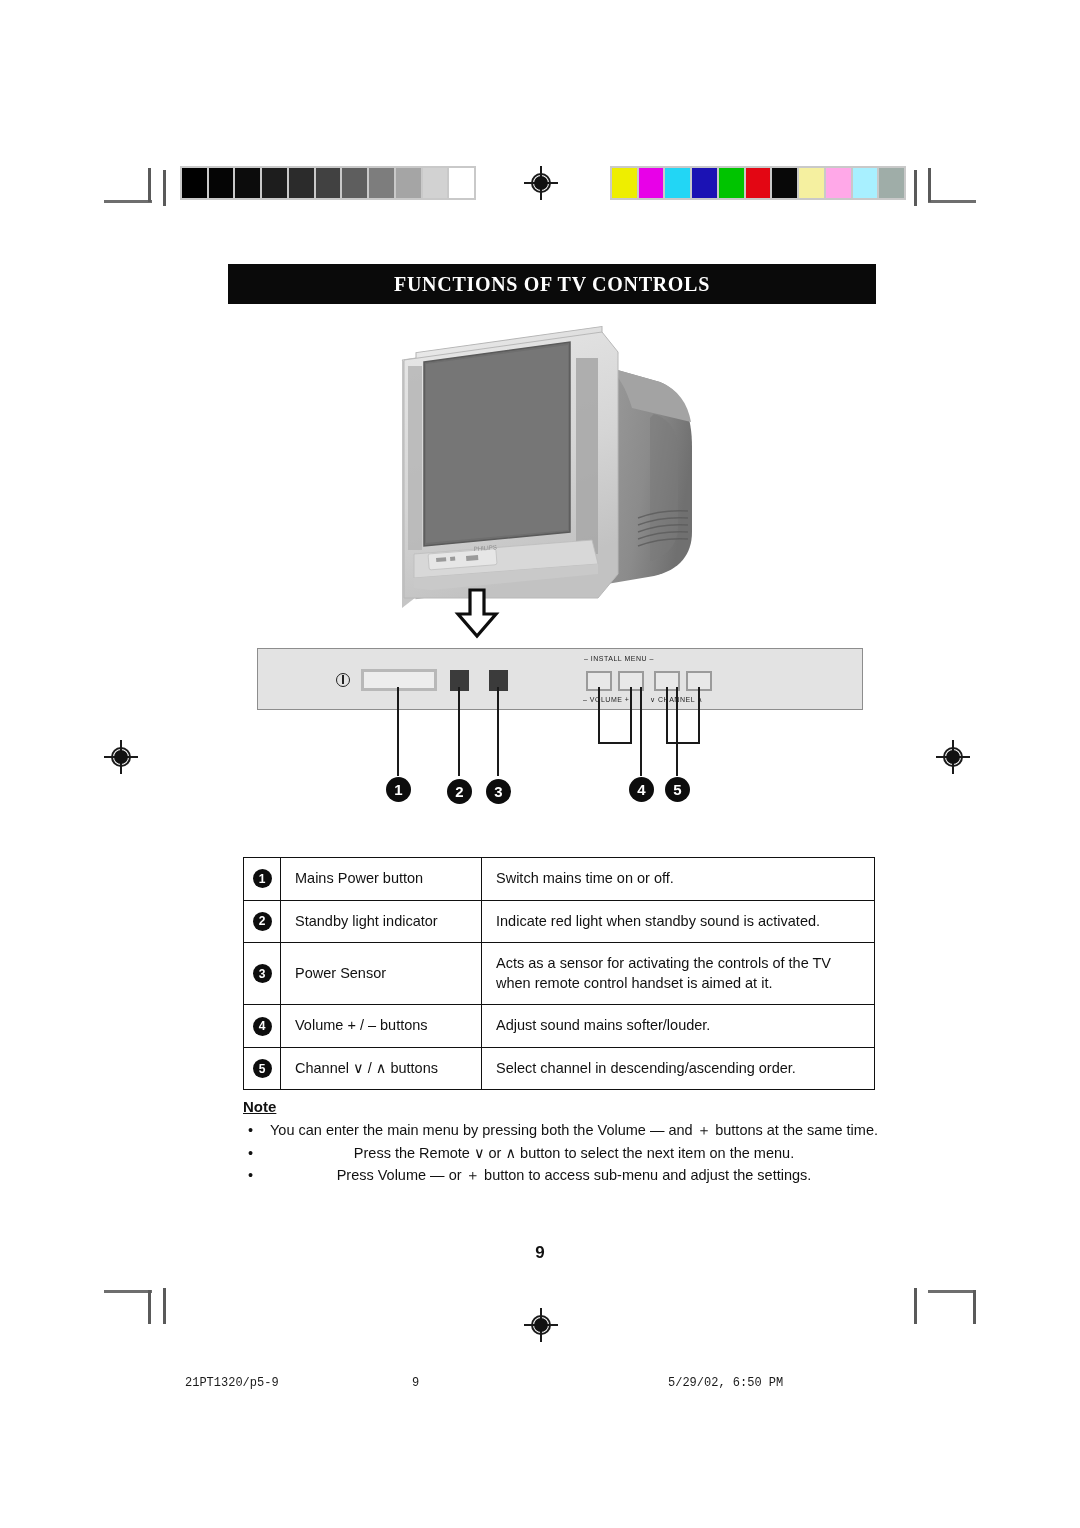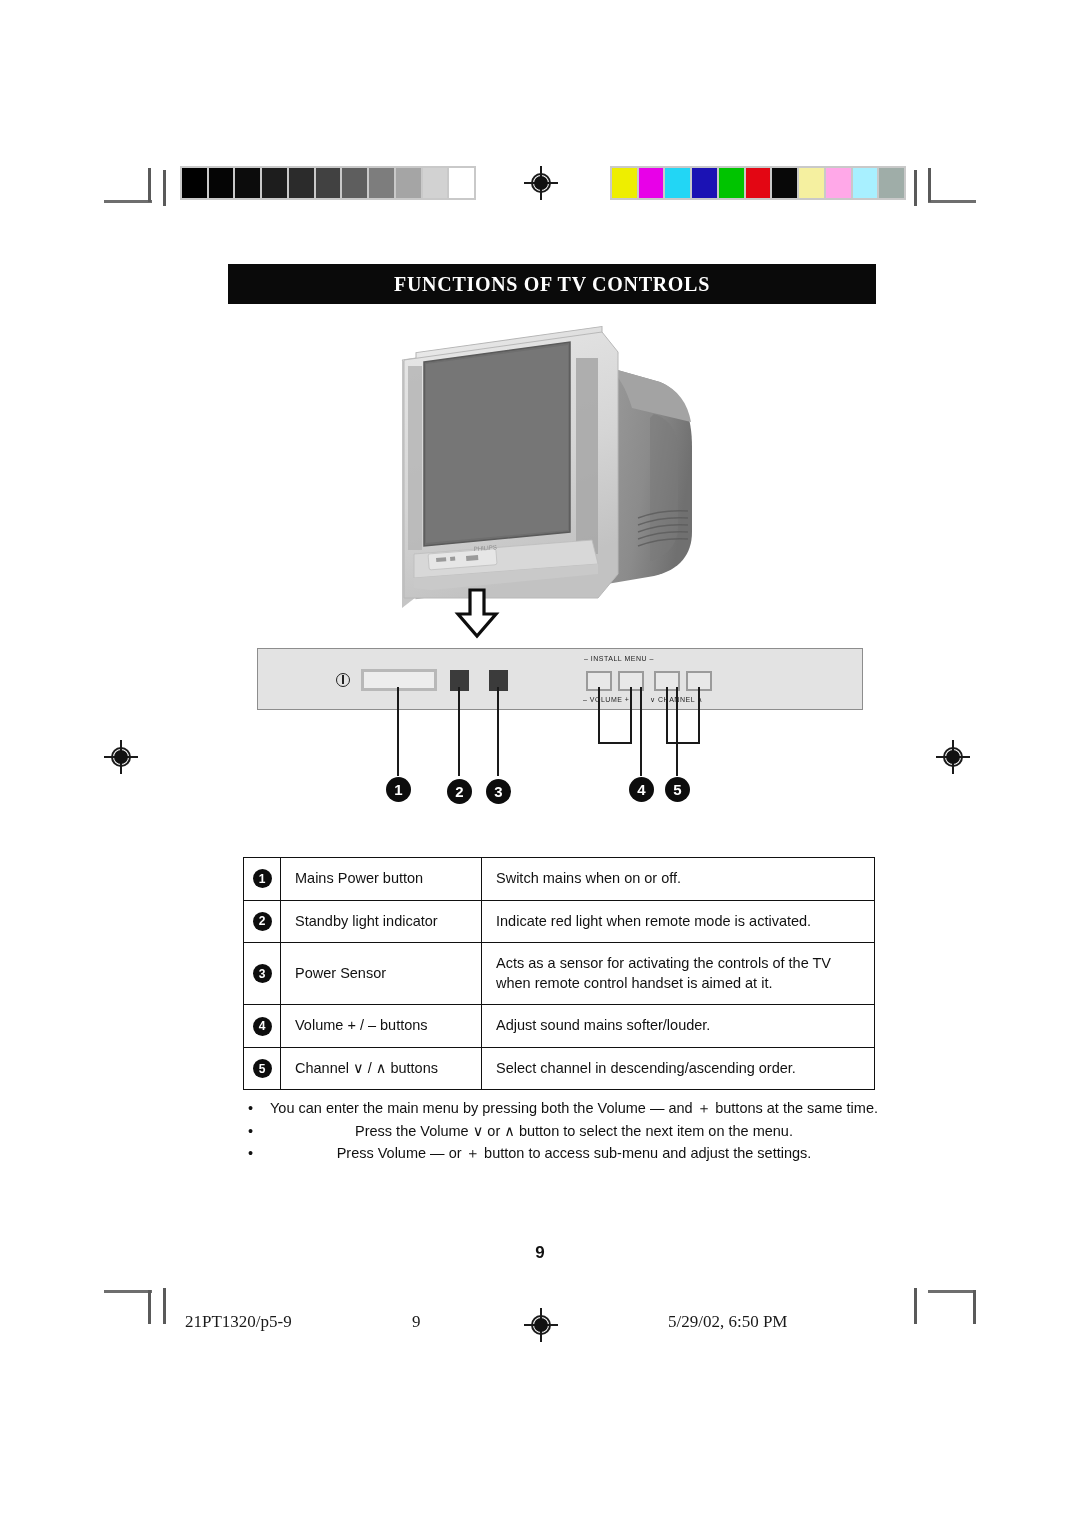--- a/index.html
+++ b/index.html
@@ -225,24 +225,24 @@
     left: 0; top: 1243px;
     width: 1080px;
     text-align: center;
     font-size: 17px;
     font-weight: bold;
   }
 
   
   .footer {
     position: absolute;
-    top: 1312px;
-    font-size: 17px;
+    top: 1376px;
+    font-size: 12px;
     color: #1a1a1a;
-    font-family: Liberation Serif, serif;
+    font-family: Liberation Mono, monospace;
   }
 </style>
 </head>
 <body>
 
 <div class="crop-h" style="left:104px; top:200px; width:48px;"></div>
 <div class="crop-v" style="left:148px; top:168px; height:34px;"></div>
 <div class="crop-v" style="left:163px; top:170px; height:36px;"></div>
 
 <div class="crop-h" style="left:928px; top:200px; width:48px;"></div>
@@ -412,34 +412,34 @@
       <tr>
         <td class="c-num">
           <div class="cellpad-num">
             <div class="num-dot">1</div>
           </div>
         </td>
         <td class="c-name">
           <div class="cellpad">Mains Power button</div>
         </td>
         <td class="c-desc">
-          <div class="cellpad">Switch mains when on or off.</div>
+          <div class="cellpad">Switch mains time on or off.</div>
         </td>
       </tr>
       <tr>
         <td class="c-num">
           <div class="cellpad-num">
             <div class="num-dot">2</div>
           </div>
         </td>
         <td class="c-name">
           <div class="cellpad">Standby light indicator</div>
         </td>
         <td class="c-desc">
-          <div class="cellpad">Indicate red light when remote mode is activated.</div>
+          <div class="cellpad">Indicate red light when standby sound is activated.</div>
         </td>
       </tr>
       <tr>
         <td class="c-num">
           <div class="cellpad-num">
             <div class="num-dot">3</div>
           </div>
         </td>
         <td class="c-name">
           <div class="cellpad">Power Sensor</div>
@@ -471,28 +471,29 @@
           <div class="cellpad">Channel ∨ / ∧ buttons</div>
         </td>
         <td class="c-desc">
           <div class="cellpad">Select channel in descending/ascending order.</div>
         </td>
       </tr>
     </tbody>
 </table>
 
 <div class="note-wrap">
+  <div class="note-title">Note</div>
   <div id="noteList">
       <div class="note-li">
         <span class="bullet">•</span>
         <span class="txt">You can enter the main menu by pressing both the Volume —  and ＋ buttons at the same time.</span>
       </div>
       <div class="note-li">
         <span class="bullet">•</span>
-        <span class="txt">Press the Volume ∨ or ∧ button to select the next item on the menu.</span>
+        <span class="txt">Press the Remote ∨ or ∧ button to select the next item on the menu.</span>
       </div>
       <div class="note-li">
         <span class="bullet">•</span>
         <span class="txt">Press Volume — or ＋ button to access sub-menu and adjust the settings.</span>
       </div>
     </div>
 </div>
 
 <div class="page-no">9</div>
 

